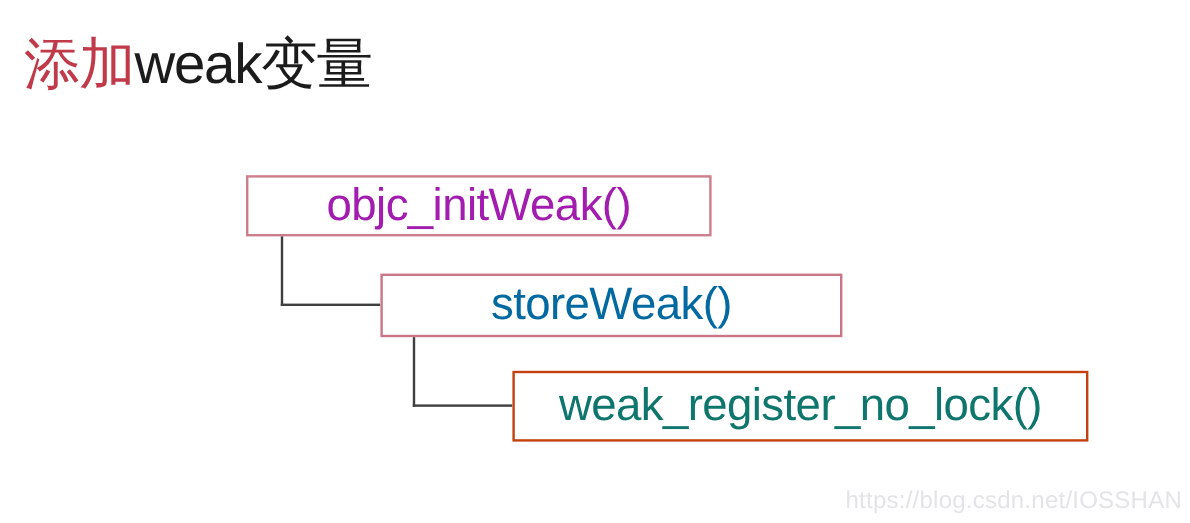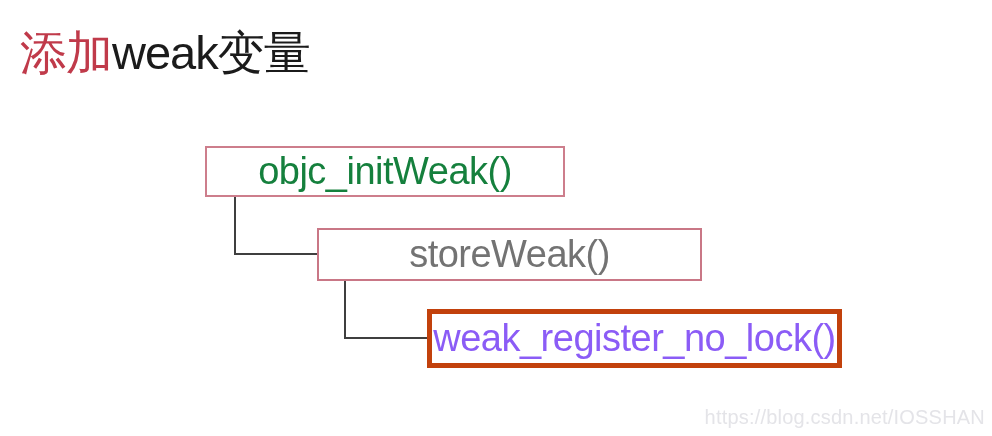--- a/index.html
+++ b/index.html
@@ -33,33 +33,33 @@
     background: #ffffff;
     display: flex;
     align-items: center;
     justify-content: center;
     font-size: 38px;
     letter-spacing: -0.5px;
     white-space: nowrap;
     box-sizing: border-box;
   }
   .node-1 {
-    left: 205px; top: 146px; width: 360px; height: 51px;
+    left: 205px; top: 146px; width: 388px; height: 51px;
     border: 2px solid #cd7e8c;
-    color: #15803d;
+    color: #a21caf;
   }
   .node-2 {
     left: 317px; top: 228px; width: 385px; height: 53px;
     border: 2px solid #c97786;
-    color: #737373;
+    color: #0369a1;
   }
   .node-3 {
-    left: 427px; top: 309px; width: 415px; height: 59px;
-    border: 5px solid #c2410c;
-    color: #8b5cf6;
+    left: 427px; top: 309px; width: 480px; height: 59px;
+    border: 2px solid #c2410c;
+    color: #0f766e;
   }
 
   .connector {
     position: absolute;
     background: #3f3f3f;
   }
   .conn1-v { left: 234px; top: 197px; width: 2px; height: 58px; }
   .conn1-h { left: 234px; top: 253px; width: 83px; height: 2px; }
   .conn2-v { left: 344px; top: 281px; width: 2px; height: 58px; }
   .conn2-h { left: 344px; top: 337px; width: 83px; height: 2px; }

